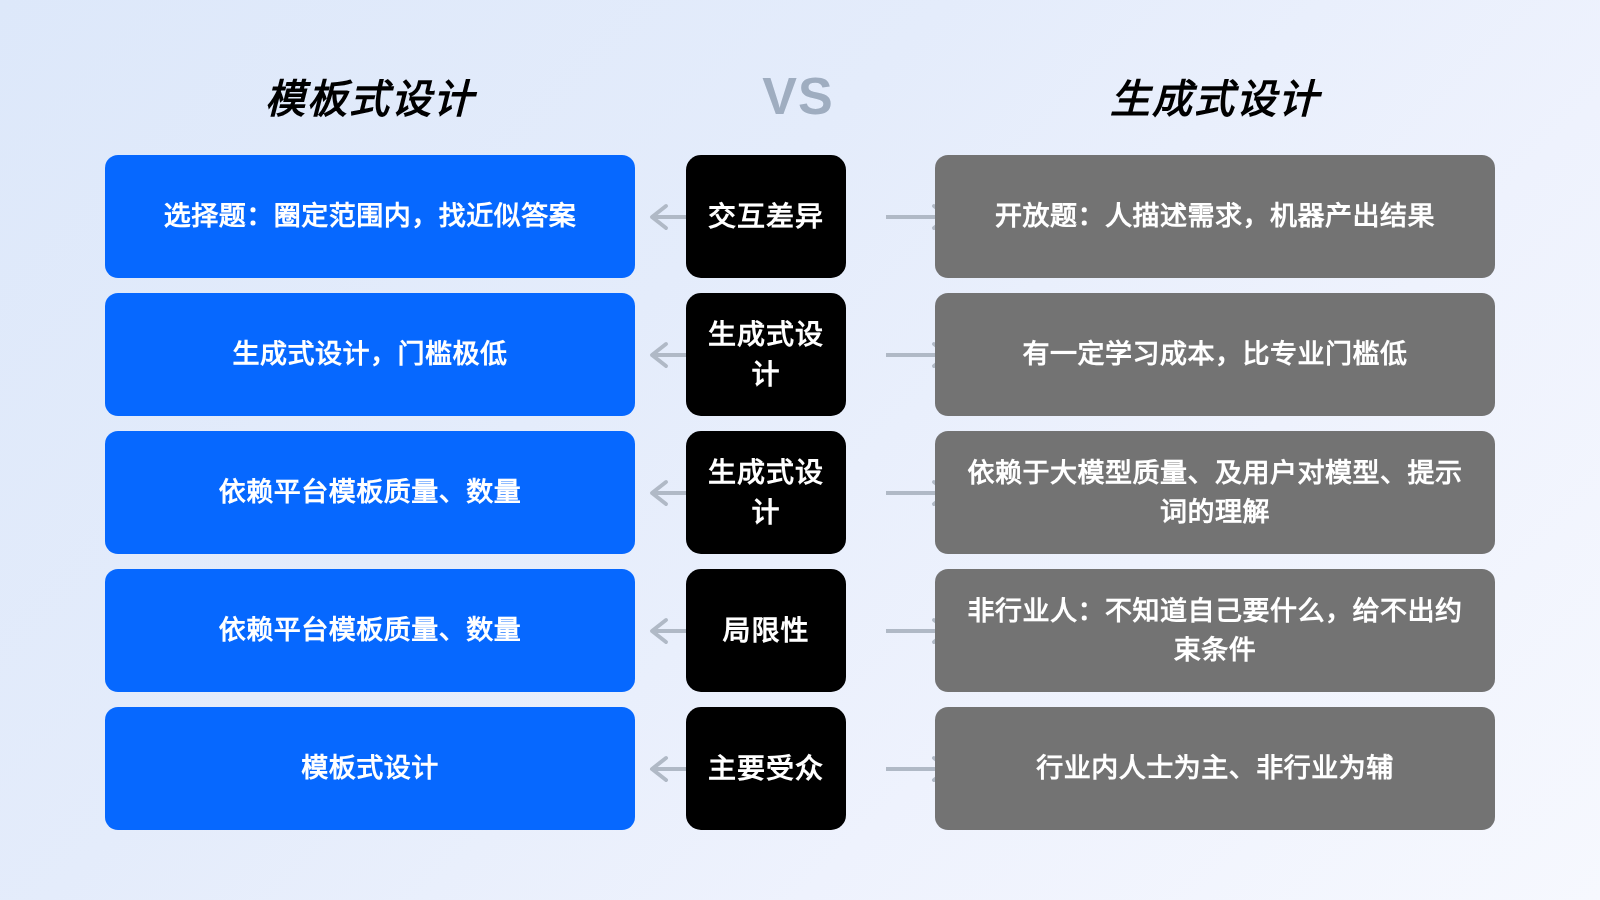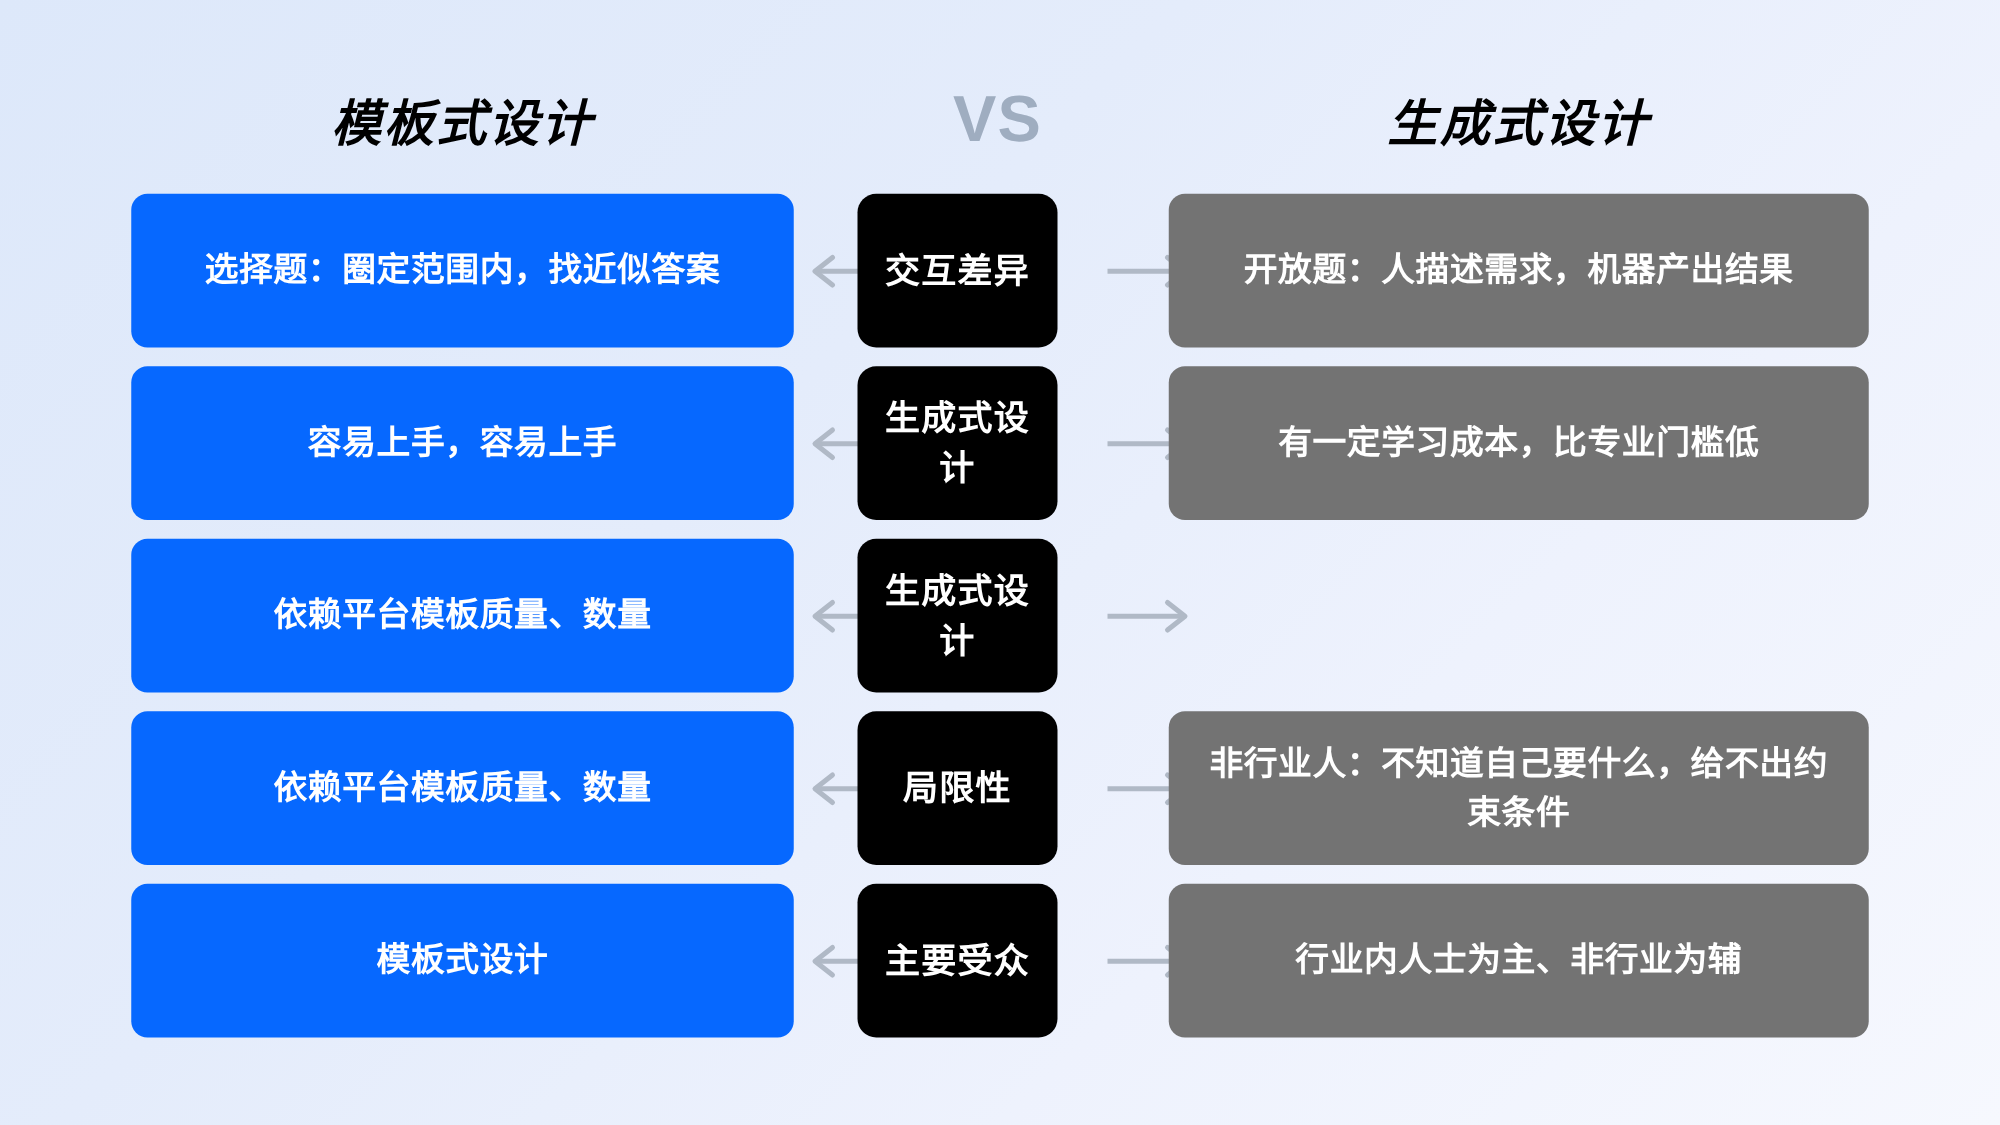--- a/index.html
+++ b/index.html
@@ -160,21 +160,21 @@
       <div class="arrow arrow-right">
         <svg viewBox="0 0 72 30" aria-hidden="true">
           <path d="M2 15 H62" stroke="currentColor" stroke-width="4" fill="none" stroke-linecap="butt"></path>
           <path d="M50 4 L64 15 L50 26" stroke="currentColor" stroke-width="4" fill="none" stroke-linecap="round" stroke-linejoin="round"></path>
         </svg>
       </div>
       <div class="cell cell-right">开放题：人描述需求，机器产出结果</div>
     </div>
 
     <div class="row">
-      <div class="cell cell-left">容易上手，容易上手</div>
+      <div class="cell cell-left">生成式设计，门槛极低</div>
       <div class="arrow arrow-left">
         <svg viewBox="0 0 72 30" aria-hidden="true">
           <path d="M70 15 H10" stroke="currentColor" stroke-width="4" fill="none"></path>
           <path d="M22 4 L8 15 L22 26" stroke="currentColor" stroke-width="4" fill="none" stroke-linecap="round" stroke-linejoin="round"></path>
         </svg>
       </div>
       <div class="cell cell-mid">生成式设计</div>
       <div class="arrow arrow-right">
         <svg viewBox="0 0 72 30" aria-hidden="true">
           <path d="M2 15 H62" stroke="currentColor" stroke-width="4" fill="none"></path>
@@ -192,20 +192,21 @@
           <path d="M22 4 L8 15 L22 26" stroke="currentColor" stroke-width="4" fill="none" stroke-linecap="round" stroke-linejoin="round"></path>
         </svg>
       </div>
       <div class="cell cell-mid">生成式设计</div>
       <div class="arrow arrow-right">
         <svg viewBox="0 0 72 30" aria-hidden="true">
           <path d="M2 15 H62" stroke="currentColor" stroke-width="4" fill="none"></path>
           <path d="M50 4 L64 15 L50 26" stroke="currentColor" stroke-width="4" fill="none" stroke-linecap="round" stroke-linejoin="round"></path>
         </svg>
       </div>
+      <div class="cell cell-right">依赖于大模型质量、及用户对模型、提示词的理解</div>
     </div>
 
     <div class="row">
       <div class="cell cell-left">依赖平台模板质量、数量</div>
       <div class="arrow arrow-left">
         <svg viewBox="0 0 72 30" aria-hidden="true">
           <path d="M70 15 H10" stroke="currentColor" stroke-width="4" fill="none"></path>
           <path d="M22 4 L8 15 L22 26" stroke="currentColor" stroke-width="4" fill="none" stroke-linecap="round" stroke-linejoin="round"></path>
         </svg>
       </div>

